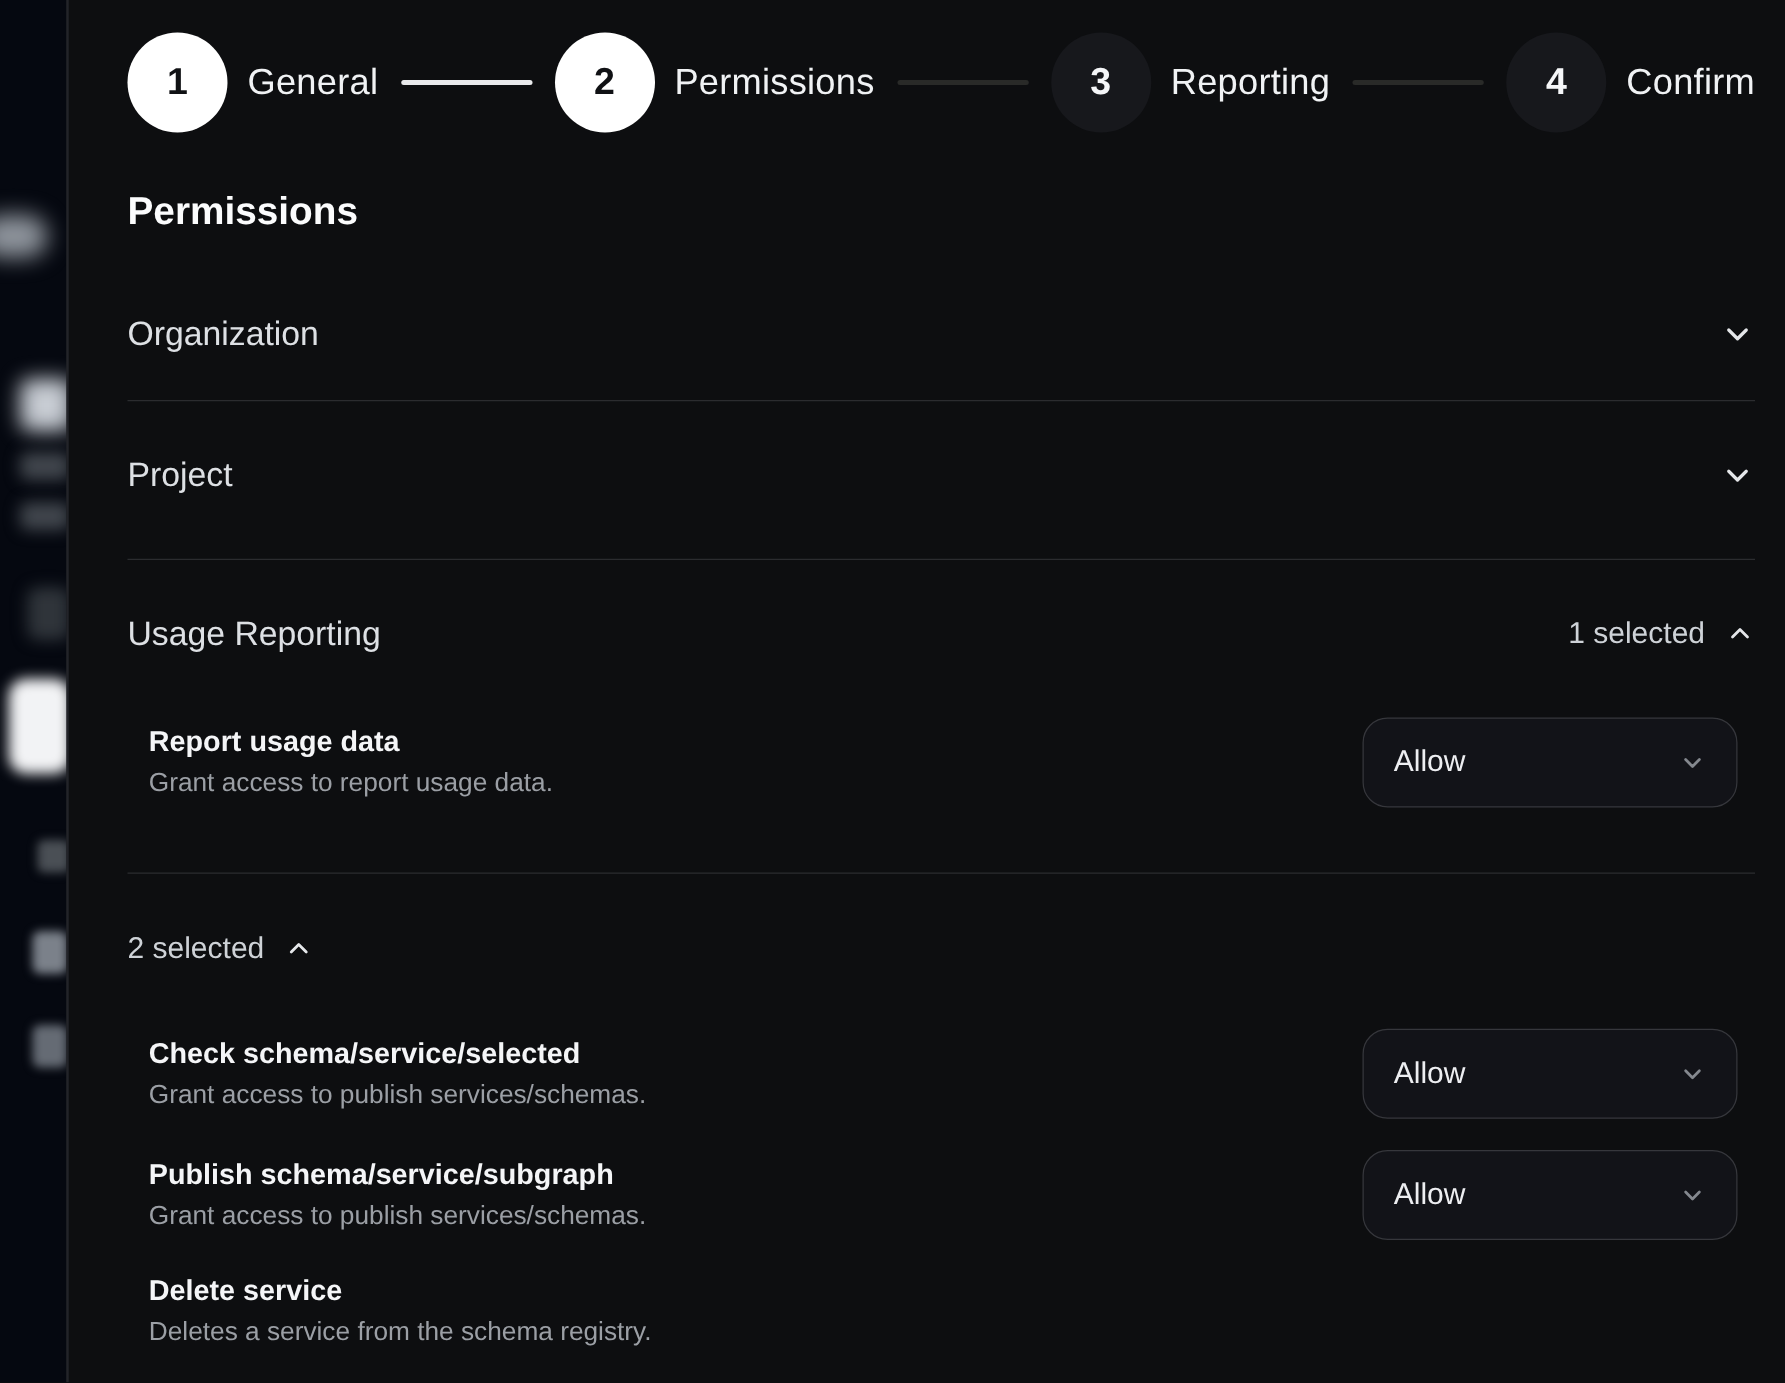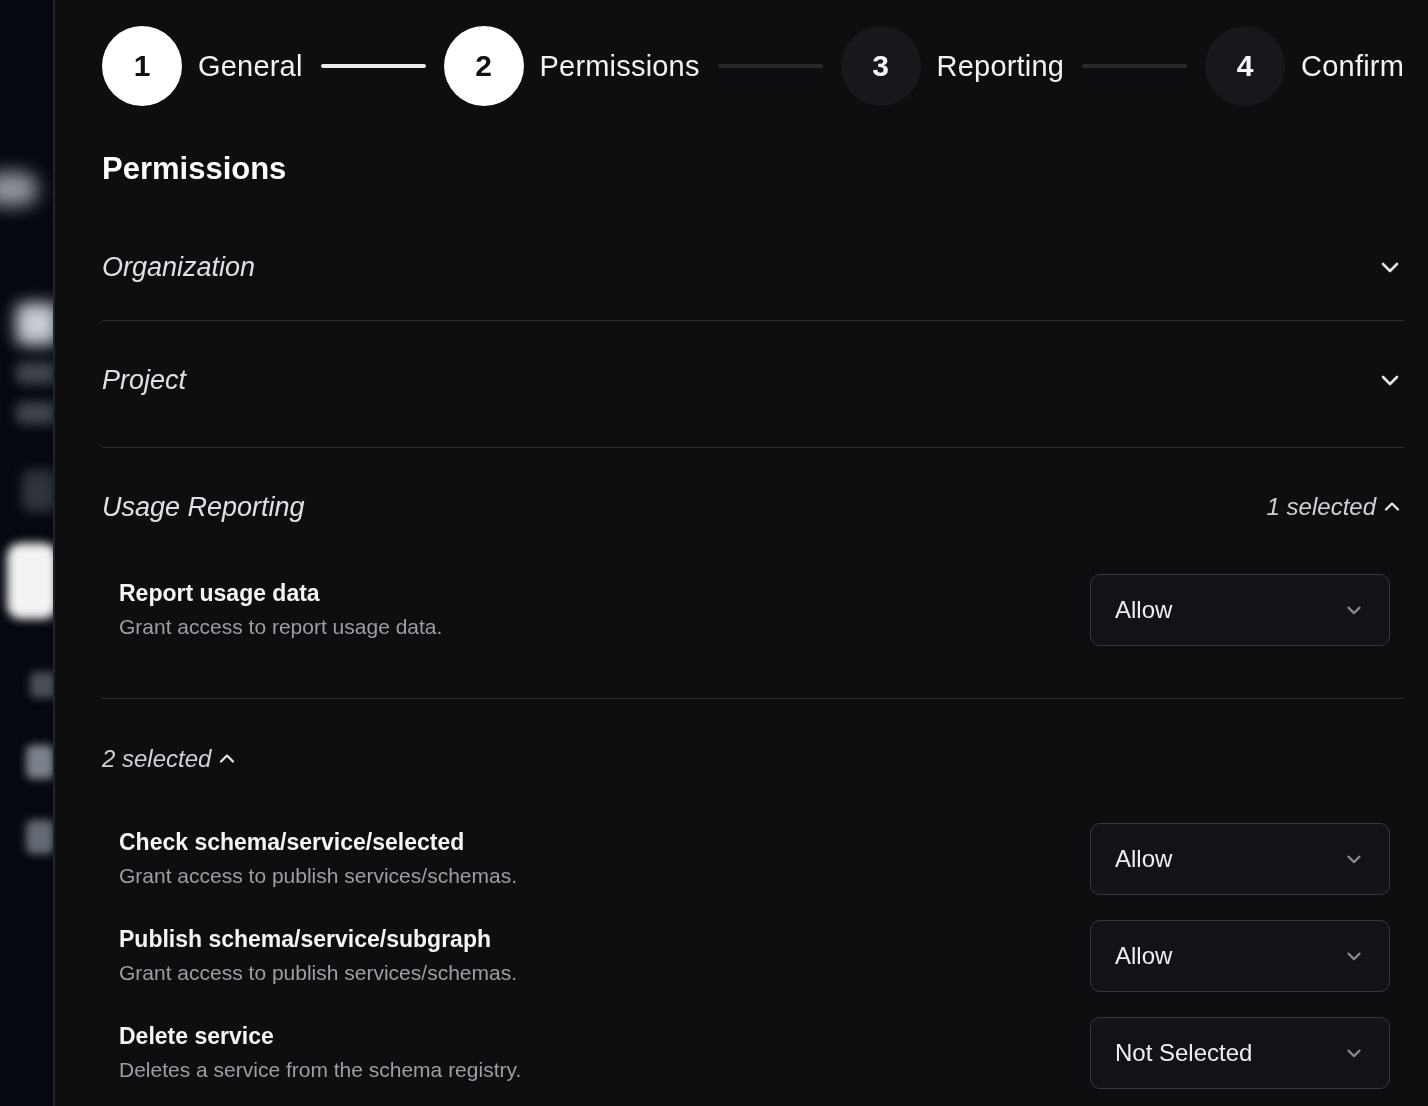--- a/index.html
+++ b/index.html
@@ -56,40 +56,39 @@
 
   
   .section { border-bottom: 1px solid #2b2c2f; }
   .sec-org    { padding: 62px 0 36px; }
   .sec-proj   { padding: 42px 0 50px; }
   .sec-usage  { padding: 42px 0 52px; }
   .sec-schema { padding: 46px 0 30px; border-bottom: none; }
   .section-header {
     display: flex; justify-content: space-between; align-items: center;
     cursor: pointer;
-    font-style: italic;
   }
   .section-title { font-size: 27px; font-weight: 400; color: #dde0e4; line-height: 34px; }
-  .section-right { display: flex; align-items: center; gap: 4px; }
+  .section-right { display: flex; align-items: center; gap: 16px; }
   .selected-count { font-size: 24px; color: #ced2d7; }
   .chev { display: block; }
 
   
   .perm-item { display: flex; justify-content: space-between; align-items: center; gap: 44px; }
   .perm-item.first { margin-top: 50px; }
   .perm-item.next  { margin-top: 25px; }
   .perm-text { display: flex; flex-direction: column; gap: 4px; padding-left: 17px; }
   .perm-title { font-size: 23px; font-weight: 700; color: #f4f5f7; line-height: 30px; }
   .perm-desc  { font-size: 21px; font-weight: 400; color: #9b9fa5; line-height: 30px; }
   .select {
     width: 300px; height: 72px; flex: none;
     margin-right: 14px;
     background: #121318;
     border: 1px solid #36373c;
-    border-radius: 10px;
+    border-radius: 20px;
     display: flex; align-items: center; justify-content: space-between;
     padding: 0 24px;
     cursor: pointer;
   }
   .select-value { font-size: 24px; color: #edeef1; }
 </style>
 </head>
 <body>
 
 <div class="sidebar">
@@ -210,22 +209,16 @@
           <polyline points="7,11 14,18 21,11" fill="none" stroke="#84888e" stroke-width="2.8" stroke-linecap="round" stroke-linejoin="round"></polyline>
         </svg>
       </div>
     </div>
 
     <div class="perm-item next">
       <div class="perm-text">
         <div class="perm-title">Delete service</div>
         <div class="perm-desc">Deletes a service from the schema registry.</div>
       </div>
-      <div class="select">
-        <span class="select-value">Not Selected</span>
-        <svg width="22" height="22" viewBox="0 0 28 28">
-          <polyline points="7,11 14,18 21,11" fill="none" stroke="#84888e" stroke-width="2.8" stroke-linecap="round" stroke-linejoin="round"></polyline>
-        </svg>
-      </div>
     </div>
   </div>
 
 </div>
 
 </body></html>

